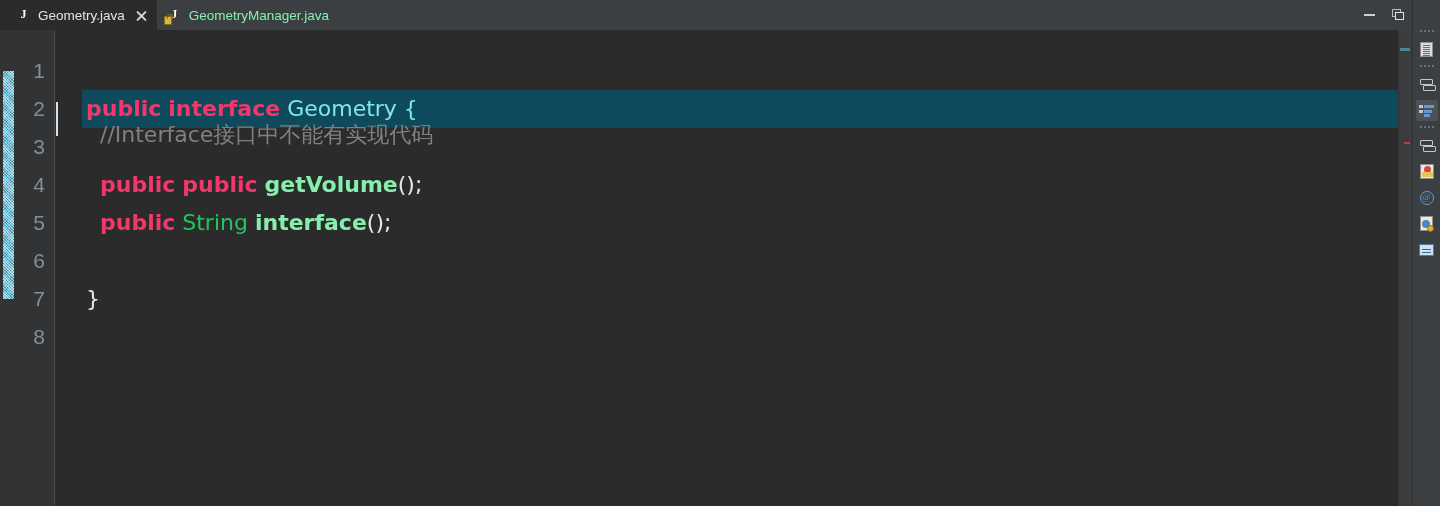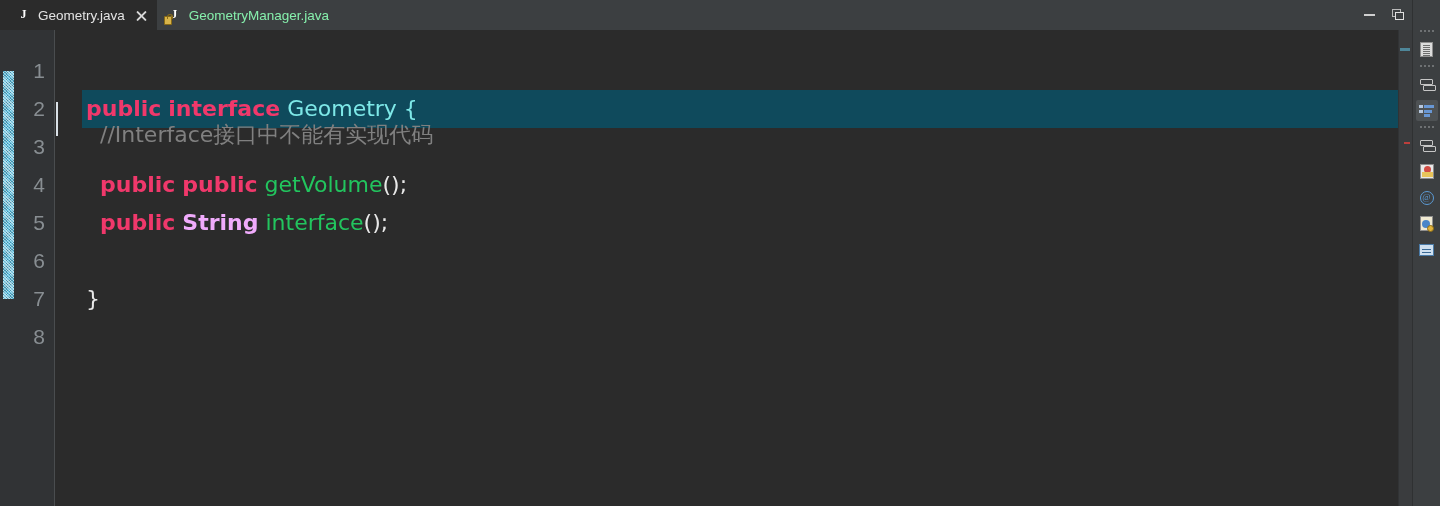--- a/index.html
+++ b/index.html
@@ -207,22 +207,22 @@
     position: absolute; left: 0; right: 0; height: 38px; line-height: 38px;
     font-family: "DejaVu Sans", sans-serif;
     font-size: 22px; white-space: pre;
     color: #a9b7c6;
   }
   .code-line .txt { padding-left: 4px; display: inline-block; }
   .hl-line { background: #0f4a5c; }
 
   .kw      { color: #f0386b; font-weight: bold; }
   .cls     { color: #7ee8e8; }
-  .type    { color: #f0abfc; font-weight: bold; }
-  .meth    { color: #22c55e; font-weight: normal; }
+  .type    { color: #22c55e; font-weight: normal; }
+  .meth    { color: #86efac; font-weight: bold; }
   .punct   { color: #e8e8e8; }
   .cmt     { color: #808080; }
 
   .caret {
     position: absolute; left: 56px; top: 72px; width: 2px; height: 34px;
     background: #d9e0e6;
   }
 
   
   .ruler {

